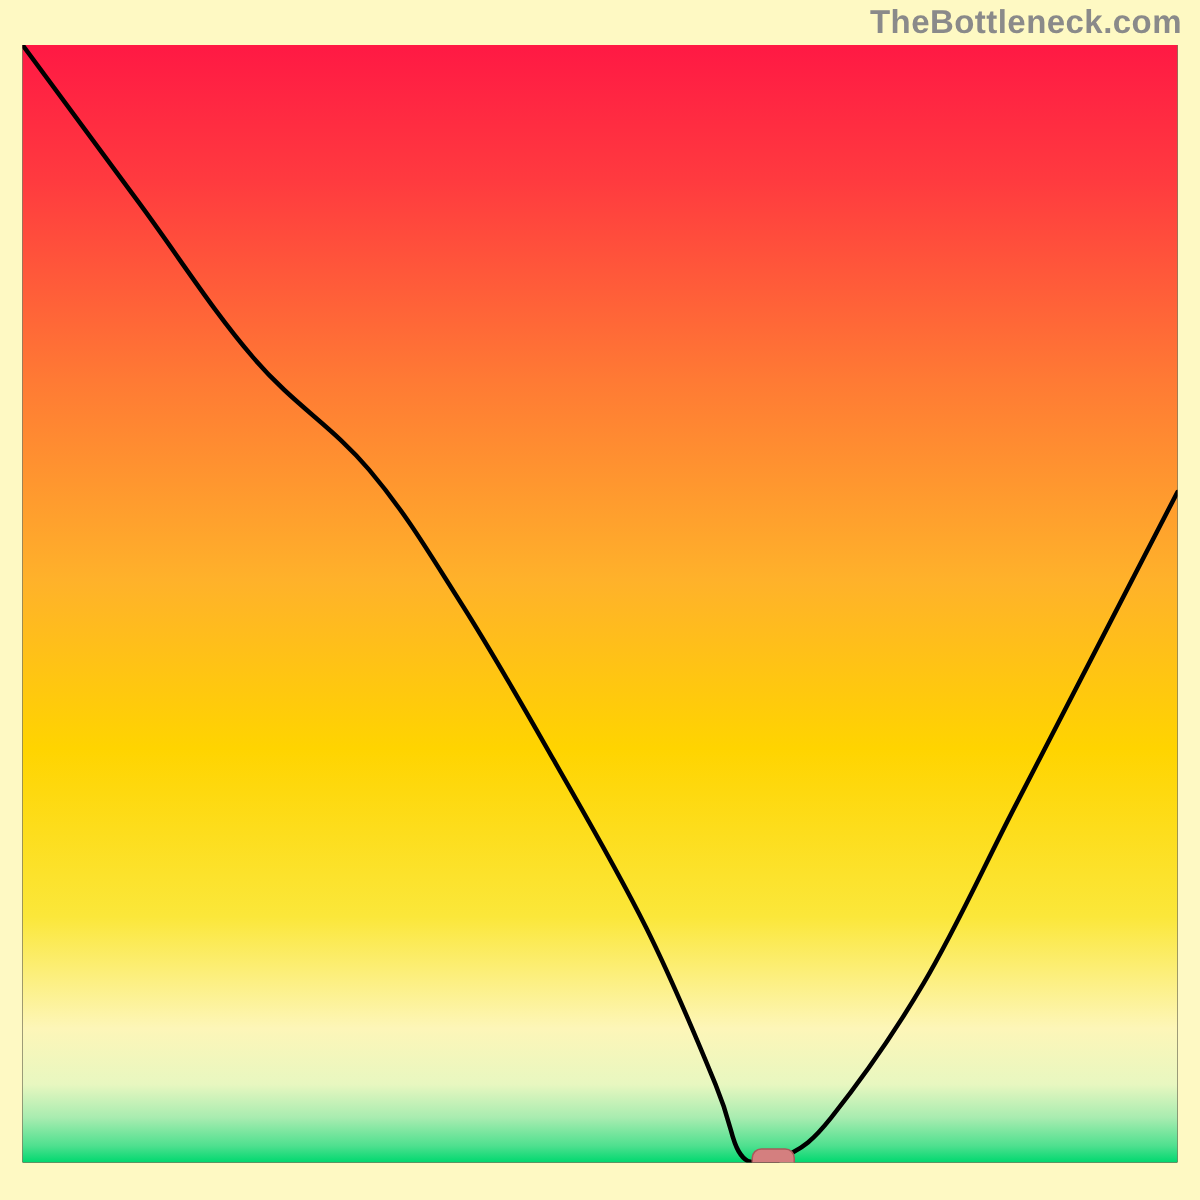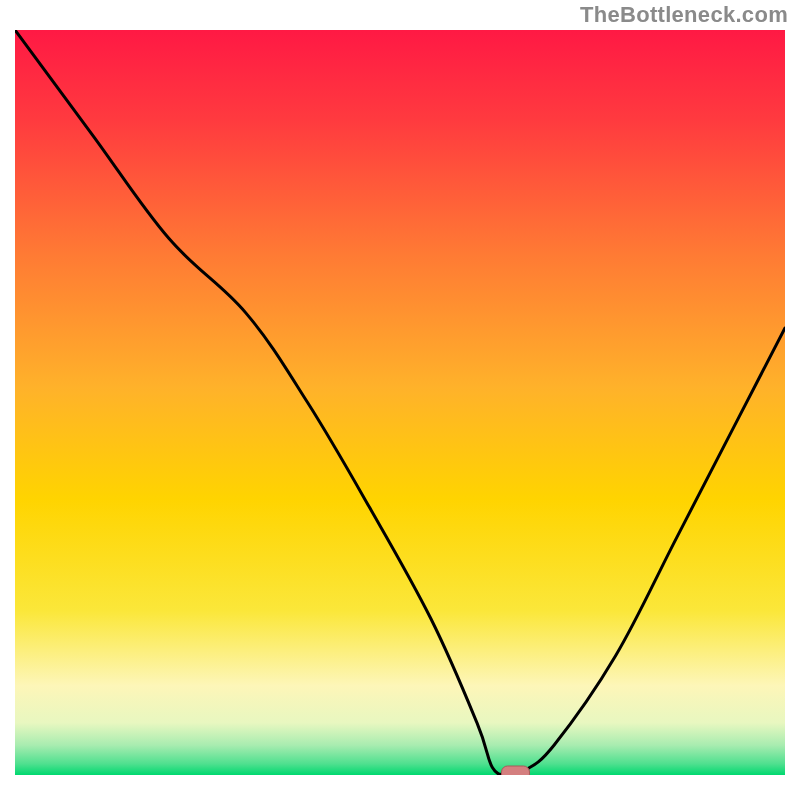--- a/index.html
+++ b/index.html
@@ -7,21 +7,21 @@
     padding: 0;
     width: 800px;
     height: 800px;
     background: #000;
     overflow: hidden;
   }
   .container {
     position: relative;
     width: 800px;
     height: 800px;
-    background: #ffffff;
+    background: #fef9c3;
   }
   .watermark {
     position: absolute;
     top: 2px;
     right: 12px;
     font-family: Arial, Helvetica, sans-serif;
     font-size: 22px;
     font-weight: 600;
     color: #8a8a8a;
     letter-spacing: 0.3px;

